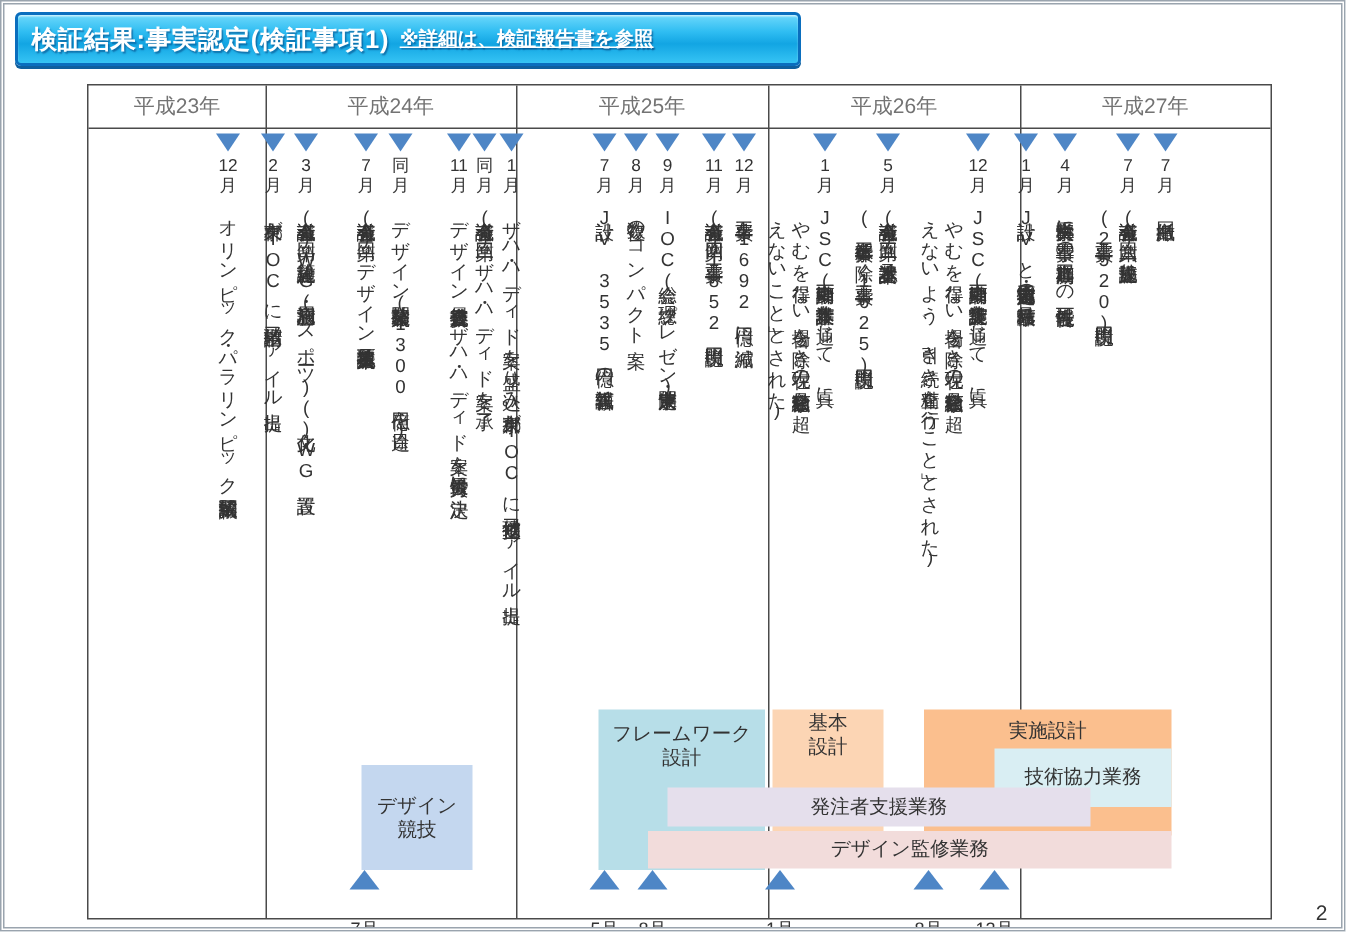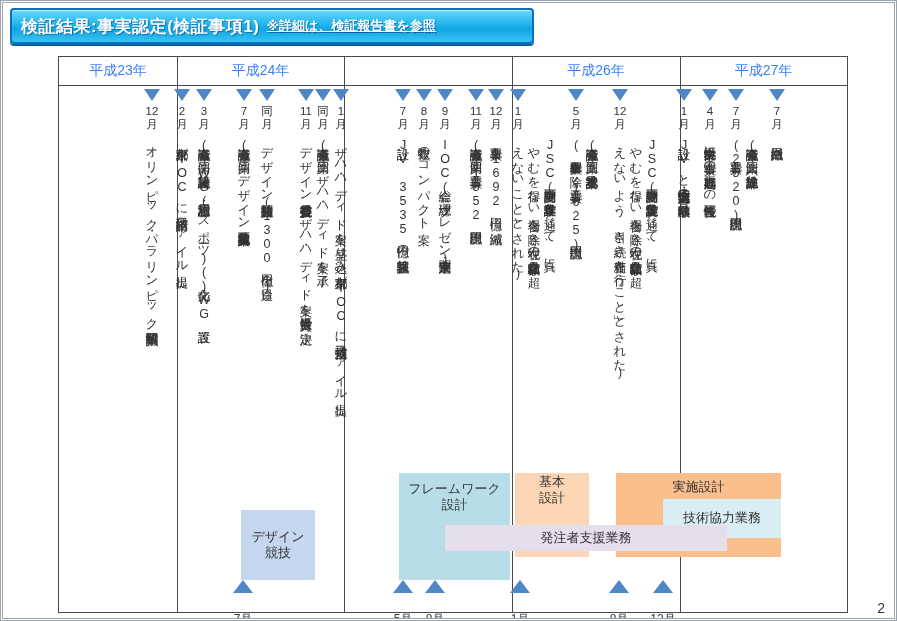--- a/index.html
+++ b/index.html
@@ -15,23 +15,23 @@
     border:2px solid #0a6ebe; border-radius:4px;
     box-shadow:0 2px 0 #0f5f9e, inset 0 1px 1px rgba(255,255,255,.65);
     color:#fff; display:flex; align-items:center; padding:0 9px; gap:7px; white-space:nowrap;
   }
   .banner-main{font-size:17px;font-weight:bold;letter-spacing:.5px;text-shadow:1px 1px 1px rgba(0,60,120,.55);}
   .banner-note{font-size:13px;font-weight:bold;text-shadow:1px 1px 1px rgba(0,60,120,.55);text-decoration:underline;}
   
   .tbl{position:absolute; left:55px; top:53px; width:788px; height:555px; border:1px solid #4a4a4a;}
   .tbl .hline{position:absolute; left:0; top:28px; width:100%; height:0; border-top:1px solid #4a4a4a;}
   .tbl .vline{position:absolute; top:0; bottom:0; width:0; border-left:1px solid #4a4a4a;}
-  .ycell{position:absolute; top:0; height:28px; display:flex; align-items:center; justify-content:center; font-size:14px; color:#3b82f6;}
-  
-  .ev{position:absolute; top:86px; display:flex; flex-direction:column; z-index:3;}
+  .ycell{position:absolute; top:0; height:28px; display:flex; align-items:center; justify-content:center; font-size:14px; color:#737373;}
+  
+  .ev{position:absolute; top:86px; display:flex; flex-direction:column; align-items:flex-end; z-index:3;}
   .tri-d{width:0;height:0;border-left:8px solid transparent;border-right:8px solid transparent;border-top:12px solid #4e86c6;margin-bottom:4px;}
   .month{width:16px;text-align:center;font-size:11.5px;line-height:1.15;color:#333;margin-bottom:7px;}
   .month span{display:block;}
   .vtext{
     writing-mode:vertical-rl; text-orientation:upright; white-space:pre-line;
     font-size:12.5px; line-height:16px; letter-spacing:0; color:#333;
   }
   
   .box{position:absolute; display:flex; justify-content:center; font-size:13px; color:#333;
        text-align:center; white-space:pre-line; box-sizing:border-box; line-height:1.25;}
@@ -53,33 +53,35 @@
   </div>
 
   <div class="tbl">
     <div class="hline"></div>
     <div class="vline" style="left:118px"></div>
     <div class="vline" style="left:285px"></div>
     <div class="vline" style="left:453px"></div>
     <div class="vline" style="left:621px"></div>
     <div class="ycell" style="left:0;width:118px">平成23年</div>
     <div class="ycell" style="left:118px;width:167px">平成24年</div>
+    <div class="ycell" style="left:285px;width:168px">平成25年</div>
     <div class="ycell" style="left:453px;width:168px">平成26年</div>
     <div class="ycell" style="left:621px;width:167px">平成27年</div>
   </div>
 
   <div class="box z1" style="left:238px;top:507px;width:74px;height:70px;background:#c4d7ef;align-items:center;">デザイン
 競技</div>
   <div class="box z1" style="left:396px;top:470px;width:111px;height:107px;background:#b7dee8;align-items:flex-start;padding-top:8px;">フレームワーク
 設計</div>
   <div class="box z1" style="left:512px;top:470px;width:74px;height:84px;background:#fcd5b4;align-items:flex-start;padding-top:1px;">基本
 設計</div>
   <div class="box z1" style="left:613px;top:470px;width:165px;height:84px;background:#fbbf8e;align-items:flex-start;padding-top:6px;">実施設計</div>
   <div class="box z2" style="left:660px;top:496px;width:118px;height:39px;background:#d9eef3;align-items:center;">技術協力業務</div>
   <div class="box z2" style="left:442px;top:522px;width:282px;height:26px;background:#e5dfec;align-items:center;">発注者支援業務</div>
+  <div class="box z2" style="left:429px;top:551px;width:349px;height:25px;background:#f2dcdb;align-items:center;">デザイン監修業務</div>
 
   <div class="ev" style="right:734px">
     <div class="tri-d"></div>
     <div class="month">
         <span>12</span>
         <span>月</span>
       </div>
     <div class="vtext">オリンピック・パラリンピック招致閣議了解</div>
   </div>
   <div class="ev" style="right:704px">

